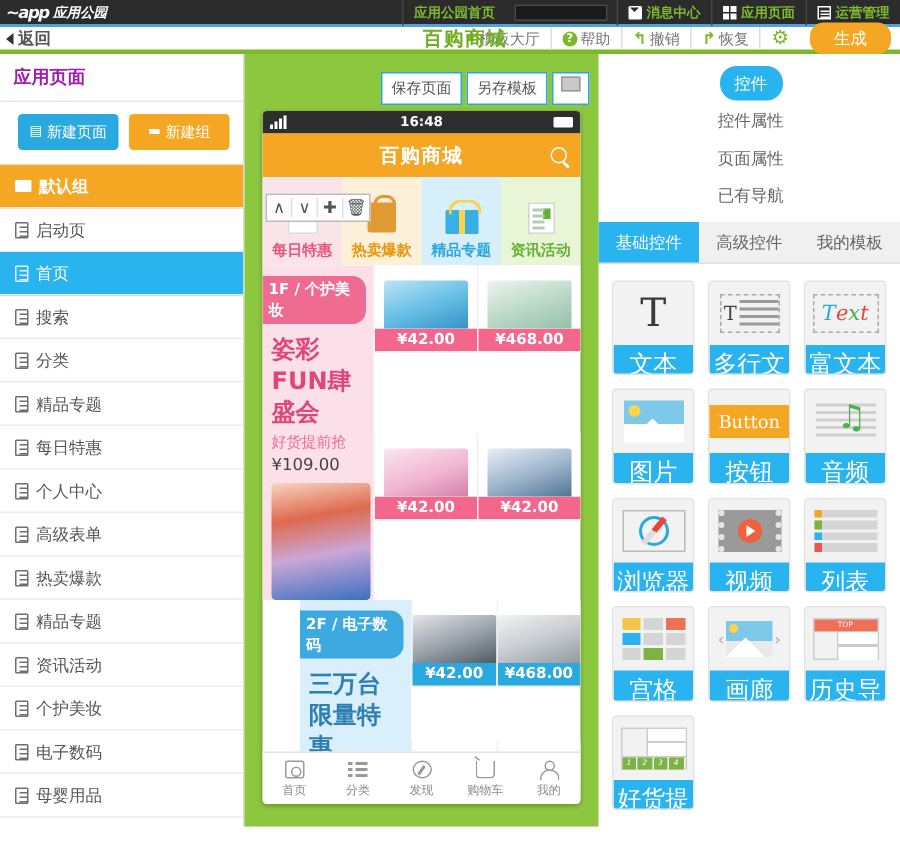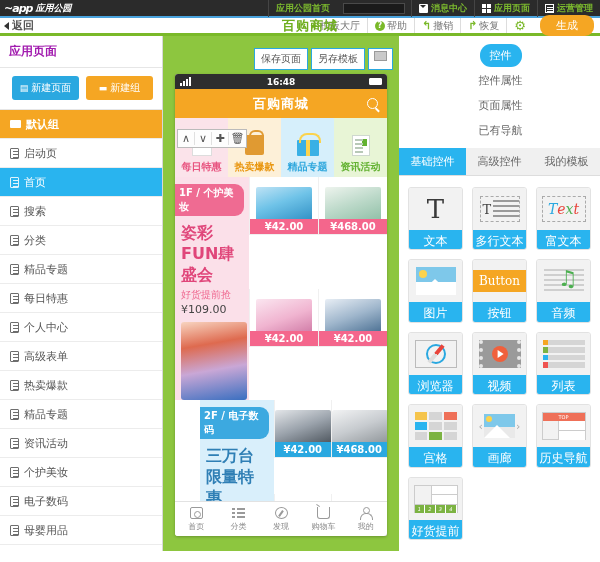--- a/index.html
+++ b/index.html
@@ -322,21 +322,21 @@
   }
   .wcell {
     background: #fafafa; border: 1px solid #e2e2e2; border-radius: 3px;
     overflow: hidden; cursor: pointer;
   }
   .wthumb {
     height: 42px; display: flex; align-items: center; justify-content: center;
     background: #f2f2f2;
   }
   .wlabel {
-    background: #29b4ef; color: #fff; font-size: 12px; text-align: center;
+    background: #29b4ef; color: #fff; font-size: 16px; text-align: center;
     padding: 3px 0;
   }
   .g-T { font-size: 26px; color: #3a3a3a; font-family: "DejaVu Serif", serif; }
   .g-multiline {
     width: 40px; height: 26px; border: 1px dashed #aaa; position: relative;
     display: flex; align-items: center; padding-left: 2px; gap: 2px;
   }
   .g-multiline .t { font-size: 13px; color: #444; font-family:"DejaVu Serif",serif; }
   .g-lines {
     flex: 1;

